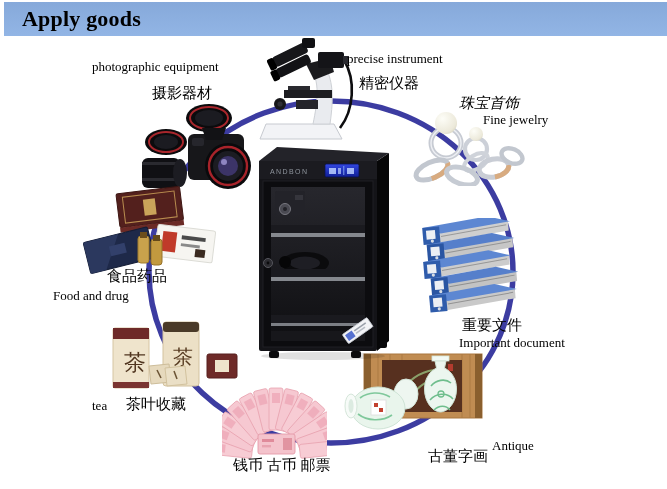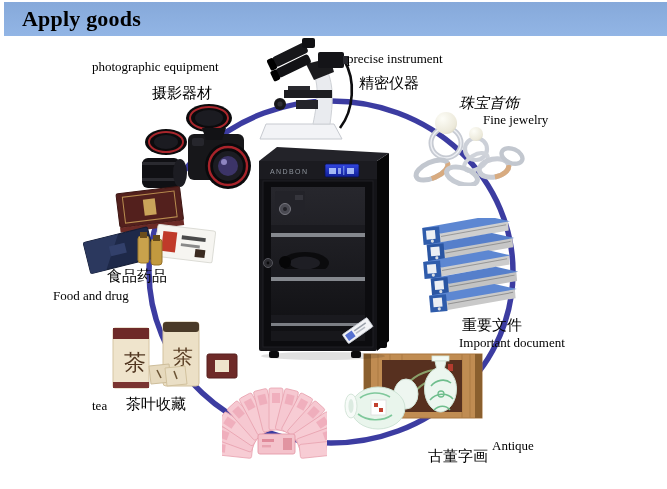--- a/index.html
+++ b/index.html
@@ -344,14 +344,15 @@
 
   <div class="lbl zh" style="left:462px;top:317px;">重要文件</div>
   <div class="lbl en" style="left:459px;top:336px;font-family:Liberation Serif, serif;">Important document</div>
 
   <div class="lbl en" style="left:92px;top:399px;">tea</div>
   <div class="lbl zh" style="left:126px;top:396px;">茶叶收藏</div>
 
   <div class="lbl zh" style="left:428px;top:448px;">古董字画</div>
   <div class="lbl en" style="left:492px;top:439px;">Antique</div>
 
+  <div class="lbl zh" style="left:233px;top:457px;">钱币 古币 邮票</div>
 
 </div>
 
 </body></html>

